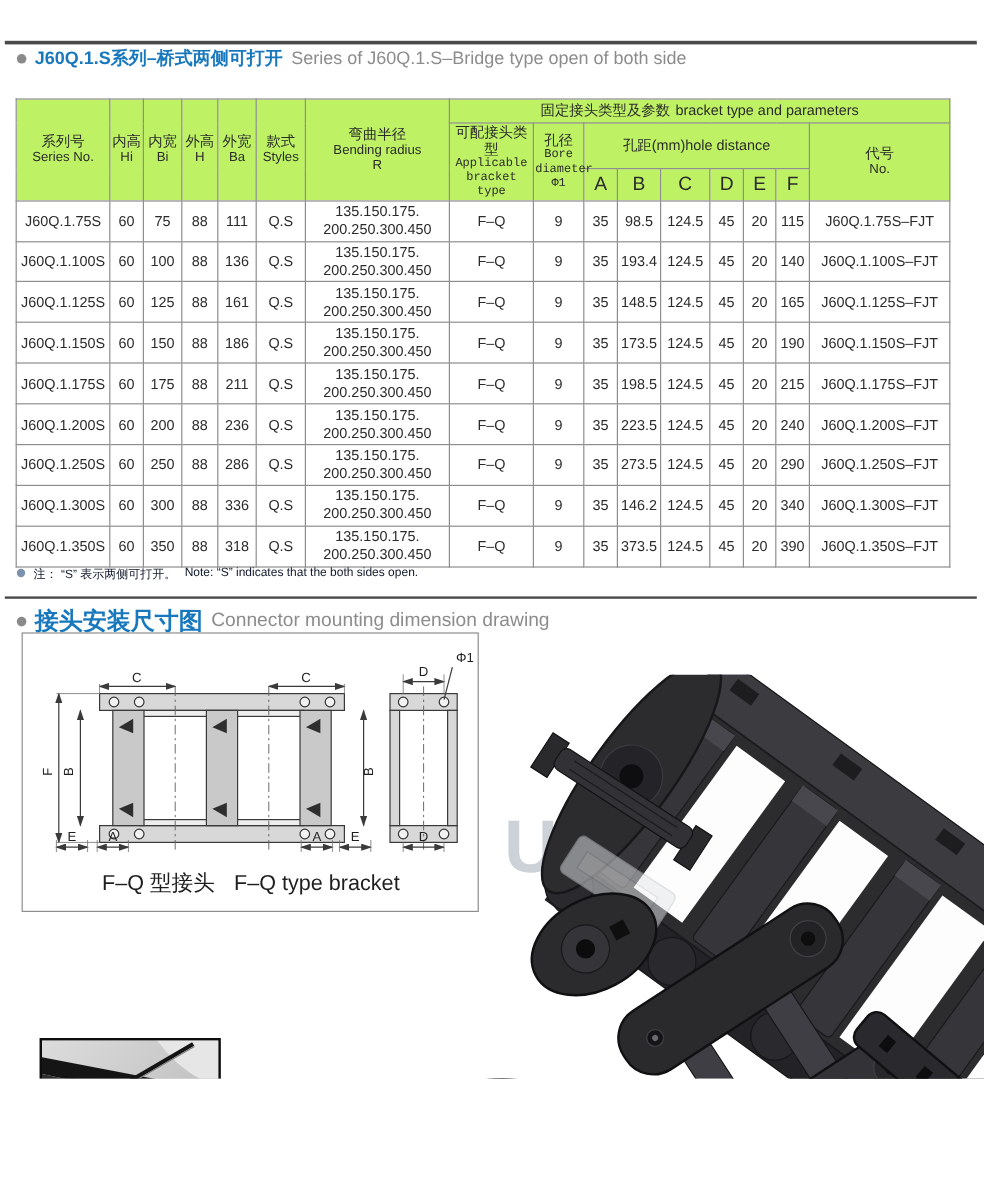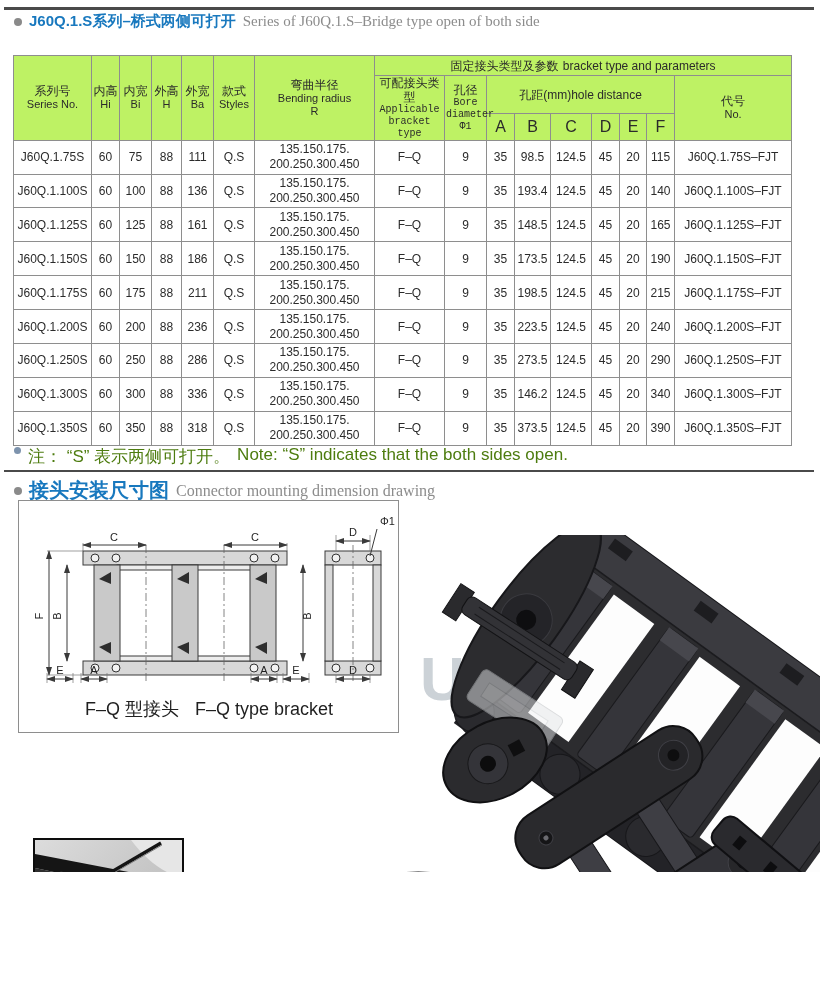--- a/index.html
+++ b/index.html
@@ -1,43 +1,43 @@
 <!DOCTYPE html>
 <html><head>
 <meta charset="utf-8">
 <style>
   html,body{margin:0;padding:0;background:#fff;}
   .page{position:relative;width:820px;height:872px;background:#ffffff;
-        font-family:"Liberation Sans",sans-serif;overflow:hidden;color:#2b2b2b;}
+        font-family:"Liberation Sans",sans-serif;overflow:hidden;color:#2b2b2b;margin-top:27px;}
   .rule{position:absolute;left:4px;right:6px;background:#4a4a4a;}
   .rule-top{top:7px;height:3px;}
   .rule-mid{top:470px;height:2px;}
   .sec-title{position:absolute;left:14px;display:flex;align-items:center;gap:7px;white-space:nowrap;}
   .t1{top:12px;}
   .t2{top:477px;}
   .dot{width:8px;height:8px;border-radius:50%;background:#8a8a8a;flex:0 0 auto;}
   .dot-note{width:7px;height:7px;border-radius:50%;background:#7d93ad;flex:0 0 auto;margin-top:2px;}
   .sec-title .zh{color:#1878be;font-weight:bold;font-size:15px;}
   .t2 .zh{font-size:20px;}
-  .sec-title .en{color:#8c8c8c;font-size:15px;font-family:Liberation Serif, serif;}
+  .sec-title .en{color:#8c8c8c;font-size:15px;}
   .t2 .en{font-size:16px;}
 
   table.spec{position:absolute;left:13px;top:55px;width:778px;border-collapse:collapse;
              table-layout:fixed;text-align:center;}
   table.spec th,table.spec td{border:1px solid #8e8e8e;padding:0 1px;vertical-align:middle;}
   table.spec thead th{background:#bef264;font-weight:normal;line-height:1.18;}
   .hzh{display:block;font-size:12px;color:#2b2b2b;}
   .hen{display:block;font-size:11px;color:#2b2b2b;}
   .hen-s{display:block;font-size:10px;color:#2b2b2b;font-family:Liberation Mono, monospace;}
   .hin{font-size:12px;color:#2b2b2b;}
   table.spec tbody td{height:32.9px;background:#ffffff;font-size:12px;color:#2b2b2b;}
   table.spec tbody td.radius{white-space:pre-line;line-height:1.25;}
 
   .note{position:absolute;left:14px;top:445px;display:flex;align-items:flex-start;gap:7px;
-        font-size:17px;color:#4d7c0f;}
+        font-size:10px;color:#0f172a;}
 
   .drawing-box{position:absolute;left:18px;top:500px;width:379px;height:231px;
                border:1px solid #8e8e8e;background:#fff;}
   .chain-photo{position:absolute;left:260px;top:535px;width:560px;height:463px;overflow:hidden;}
   .hand-photo{position:absolute;left:33px;top:838px;width:147px;height:147px;
               border:2px solid #0d0d0d;overflow:hidden;background:#c9c9c9;}
   svg{display:block;}
   .dimtxt{font-size:11px;fill:#1f1f1f;font-family:"Liberation Sans",sans-serif;}
   .cap{font-size:18px;fill:#1f1f1f;font-family:"Liberation Sans",sans-serif;}
 </style>

